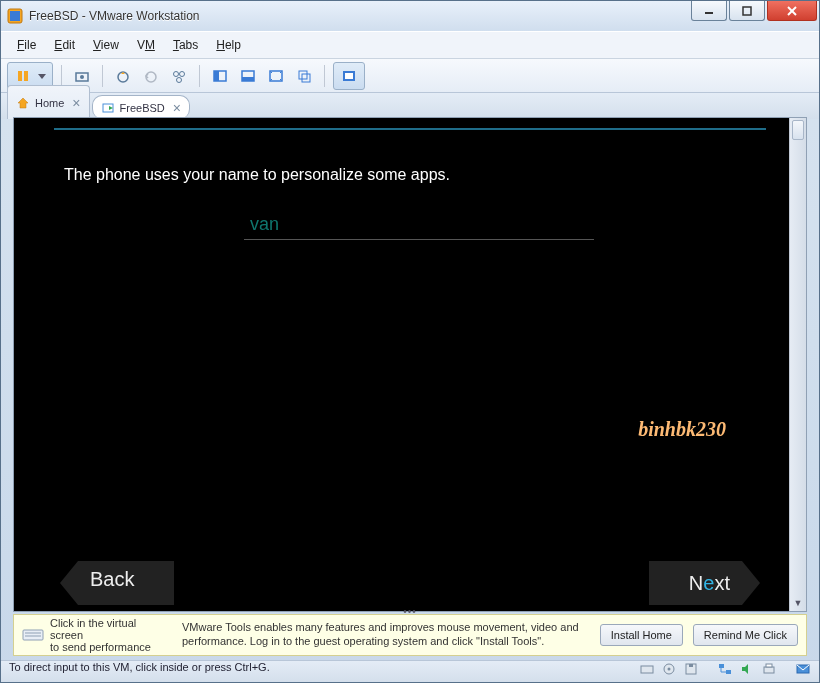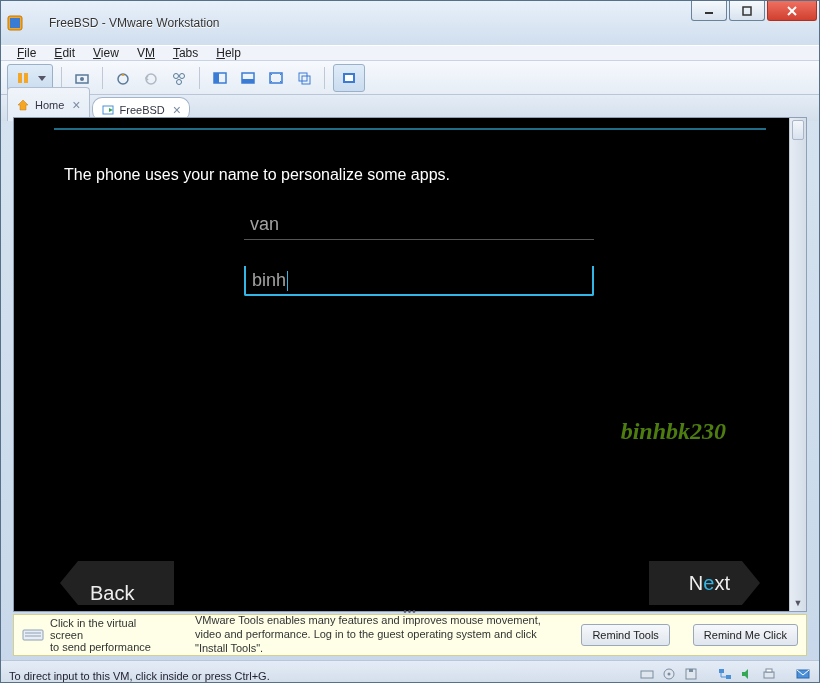--- a/index.html
+++ b/index.html
@@ -1,29 +1,29 @@
 <!DOCTYPE html>
 <html><head>
 <meta charset="utf-8">
 <style>
 * { margin: 0; padding: 0; box-sizing: border-box; font-family: "Segoe UI", Tahoma, sans-serif; }
 body { width: 820px; height: 683px; background: #5a7a9a; overflow: hidden; }
 
 
 .window { width: 820px; height: 683px; background: linear-gradient(#d8e4f0,#c8d8ea); border: 1px solid #57708a; position: relative; }
-.titlebar { height: 44px; display: flex; align-items: center; padding: 0 6px; background: linear-gradient(#e8f0fa,#d0deee); position: relative; gap: 20px; }
+.titlebar { height: 30px; display: flex; align-items: center; padding: 0 6px; background: linear-gradient(#e8f0fa,#d0deee); position: relative; }
 .title-icon { width: 16px; height: 16px; display:inline-flex; align-items:center; justify-content:center; margin-right: 6px; }
 .titlebar-text { font-size: 12px; color: #333; text-shadow: 0 1px #fff; }
 .title-buttons { position: absolute; right: 2px; top: 0; display: flex; }
 .tbtn { width: 36px; height: 20px; border: 1px solid #6a829a; border-top: none; background: linear-gradient(#f6f9fd,#d8e3ef); display: flex; align-items: center; justify-content: center; font-size: 10px; color:#333; border-radius: 0 0 3px 3px; margin-left: 2px; }
 .tbtn.close { background: linear-gradient(#f07060,#d04030); color: #fff; width: 50px; border-color:#b03020; }
 .tbtn.close svg { stroke:#fff; }
 
 
-.menubar { height: 16px; background: #f0f4fa; display:flex; align-items:center; padding: 0 8px; gap: 2px; font-size: 12px; color:#222; border-top:1px solid #fff; border-bottom: 1px solid #cad4e0;}
+.menubar { height: 28px; background: #f0f4fa; display:flex; align-items:center; padding: 0 8px; gap: 2px; font-size: 12px; color:#222; border-top:1px solid #fff; border-bottom: 1px solid #cad4e0;}
 .menu-item { padding: 2px 8px; }
 .menu-item span.ul { text-decoration: underline; }
 
 
 .toolbar { height: 34px; background: linear-gradient(#f6f9fd,#e6edf6); border-bottom:1px solid #b8c6d8; display:flex; align-items:center; padding: 0 6px; gap: 4px;}
 .tb-btn { width: 24px; height: 24px; display:flex; align-items:center; justify-content:center; border-radius:3px; }
 .tb-sep { width: 1px; height: 22px; background: #c0c8d4; margin: 0 4px; }
 .tb-group-active { border:1px solid #9ab0c8; border-radius:3px; background: linear-gradient(#e0ecf8,#cadcf0); padding:1px 3px; display:flex; align-items:center; }
 
 
@@ -36,38 +36,38 @@
 
 .vm-frame { position: absolute; left: 12px; right: 12px; top: 116px; bottom: 70px; background: #000; border:1px solid #8fa0b4; }
 .vm-inner { width:100%; height:100%; background:#000; position:relative; overflow:hidden; color:#fafafa; font-family: "Segoe UI", sans-serif; }
 .vm-scroll { position:absolute; right:0; top:0; bottom:0; width:17px; background: linear-gradient(90deg,#e6ecf4,#d4dde8); border-left:1px solid #c0c8d4;}
 .vm-scroll .thumb { position:absolute; left:2px; right:2px; top:2px; height:20px; background: linear-gradient(#f4f7fb,#d8e2ee); border:1px solid #a8b6c8; border-radius:2px;}
 .vm-scroll .arrow-up,.vm-scroll .arrow-down{position:absolute;left:0;right:0;height:17px;display:flex;align-items:center;justify-content:center;font-size:9px;color:#556;}
 .vm-scroll .arrow-up{top:0} .vm-scroll .arrow-down{bottom:0}
 
 .hr-line { position:absolute; left:40px; right:40px; top:10px; height:2px; background:#33b5e5; opacity:.6; }
 .prompt-text { position:absolute; left:50px; top:48px; font-size: 16px; color:#fff; font-weight:400; }
-.input-field { position:absolute; left:230px; width:350px; border:none; border-bottom:1px solid #555; background:transparent; color:#a3a3a3; font-size: 18px; padding: 4px 6px;}
+.input-field { position:absolute; left:230px; width:350px; border:none; border-bottom:1px solid #555; background:transparent; color:#0f766e; font-size: 18px; padding: 4px 6px;}
 .input-field.focused { border-bottom:2px solid #33b5e5; border-left:2px solid #33b5e5; border-right:2px solid #33b5e5; border-top:none; padding-bottom:3px; border-radius: 0 0 2px 2px;}
 .cursor-caret{display:inline-block;width:1px;height:20px;background:#33b5e5;vertical-align:middle;margin-left:1px;}
-.watermark { position:absolute; right:80px; top:300px; font-style:italic; font-weight:bold; font-size:24px; color:#4d7c0f; font-family: "Times New Roman", serif;}
+.watermark { position:absolute; right:80px; top:300px; font-style:italic; font-weight:bold; font-size:20px; color:#fdba74; font-family: "Times New Roman", serif;}
 .nav-btn { position:absolute; bottom:6px; height:44px; background:#222; display:flex; align-items:center; font-size: 20px; color:#eee; }
-.nav-back { left:46px; padding: 0 40px 0 30px; clip-path: polygon(18px 0, 100% 0, 100% 100%, 18px 100%, 0 50%); align-items: flex-end; }
+.nav-back { left:46px; padding: 0 40px 8px 30px; clip-path: polygon(18px 0, 100% 0, 100% 100%, 18px 100%, 0 50%); }
 .nav-next { right:46px; padding: 0 30px 0 40px; clip-path: polygon(0 0, calc(100% - 18px) 0, 100% 50%, calc(100% - 18px) 100%, 0 100%); }
 .next-cursor { color:#33b5e5; }
 .grip { position:absolute; left:0; right:0; bottom:-5px; height:10px; display:flex; justify-content:center; align-items:center; color:#556; font-size:10px; letter-spacing:1px;}
 
 
-.infobar { position:absolute; left:12px; right:12px; bottom:26px; height:42px; background:#feffe6; border:1px solid #d4d090; display:flex; align-items:center; padding: 0 8px; gap: 23px; font-size: 11px; color:#333;}
+.infobar { position:absolute; left:12px; right:12px; bottom:26px; height:42px; background:#feffe6; border:1px solid #d4d090; display:flex; align-items:center; padding: 0 8px; gap: 10px; font-size: 11px; color:#333;}
 .infobar .col1 { display:flex; align-items:center; gap:6px; width:150px;}
 .infobar .col2 { flex:1; line-height:1.25; font-size:11px; }
 .info-btn { background: linear-gradient(#f6f8fb,#e0e6ee); border:1px solid #9aa8ba; border-radius:3px; padding: 4px 10px; font-size:11px; color:#222; white-space:nowrap;}
 
 
-.statusbar { position:absolute; left:0; right:0; bottom:0; height:22px; background: linear-gradient(#e4ecf6,#d4dfec); border-top:1px solid #b8c6d8; display:flex; align-items:flex-end; padding: 0 8px; font-size:11px; color:#223; justify-content:space-between;}
+.statusbar { position:absolute; left:0; right:0; bottom:0; height:22px; background: linear-gradient(#e4ecf6,#d4dfec); border-top:1px solid #b8c6d8; display:flex; align-items:flex-start; padding: 0 8px; font-size:11px; color:#223; justify-content:space-between;}
 .status-icons { display:flex; gap:6px; align-items:center;}
 .status-icons span { width:16px; height:16px; display:inline-flex; align-items:center; justify-content:center; }
 </style>
 </head>
 <body>
 
 <div class="window">
 
   <div class="titlebar">
     <span class="title-icon">
@@ -203,21 +203,20 @@
       <span>FreeBSD</span>
       <span class="tab-close">×</span>
     </div>
   </div>
 
   <div class="vm-frame">
     <div class="vm-inner">
       <div class="hr-line"></div>
       <div class="prompt-text">The phone uses your name to personalize some apps.</div>
       <div class="input-field" style="top:92px;"><span>van</span></div>
-      <div class="input-field focused" style="top:148px;"><span>binh</span><span class="cursor-caret"></span></div>
       <div class="watermark">binhbk230</div>
       <div class="nav-btn nav-back">
           <span>Back</span>
         </div>
       <div class="nav-btn nav-next">N<span class="next-cursor">e</span>xt</div>
     </div>
     <div class="vm-scroll">
       <div class="arrow-up">▲</div>
       <div class="thumb"></div>
       <div class="arrow-down">▼</div>
@@ -231,21 +230,21 @@
             <rect x="1" y="4" width="20" height="10" rx="1" fill="#e8eef6" stroke="#8fa0b4"></rect>
             <line x1="3" y1="7" x2="19" y2="7" stroke="#8fa0b4"></line>
             <line x1="3" y1="10" x2="19" y2="10" stroke="#8fa0b4"></line>
           </svg></span>
       <div>
         <div>Click in the virtual screen</div>
         <div>to send performance</div>
       </div>
     </div>
     <div class="col2">VMware Tools enables many features and improves mouse movement, video and performance. Log in to the guest operating system and click "Install Tools".</div>
-    <button class="info-btn">Remind Tools</button>
+    <button class="info-btn">Install Home</button>
     <button class="info-btn">Remind Me Click</button>
   </div>
 
   <div class="statusbar">
     <span>To direct input to this VM, click inside or press Ctrl+G.</span>
     <div class="status-icons">
       <span>
           <svg width="14" height="14">
             <rect x="1" y="4" width="12" height="7" fill="#dfe6ee" stroke="#7a8ca0"></rect>
           </svg>

